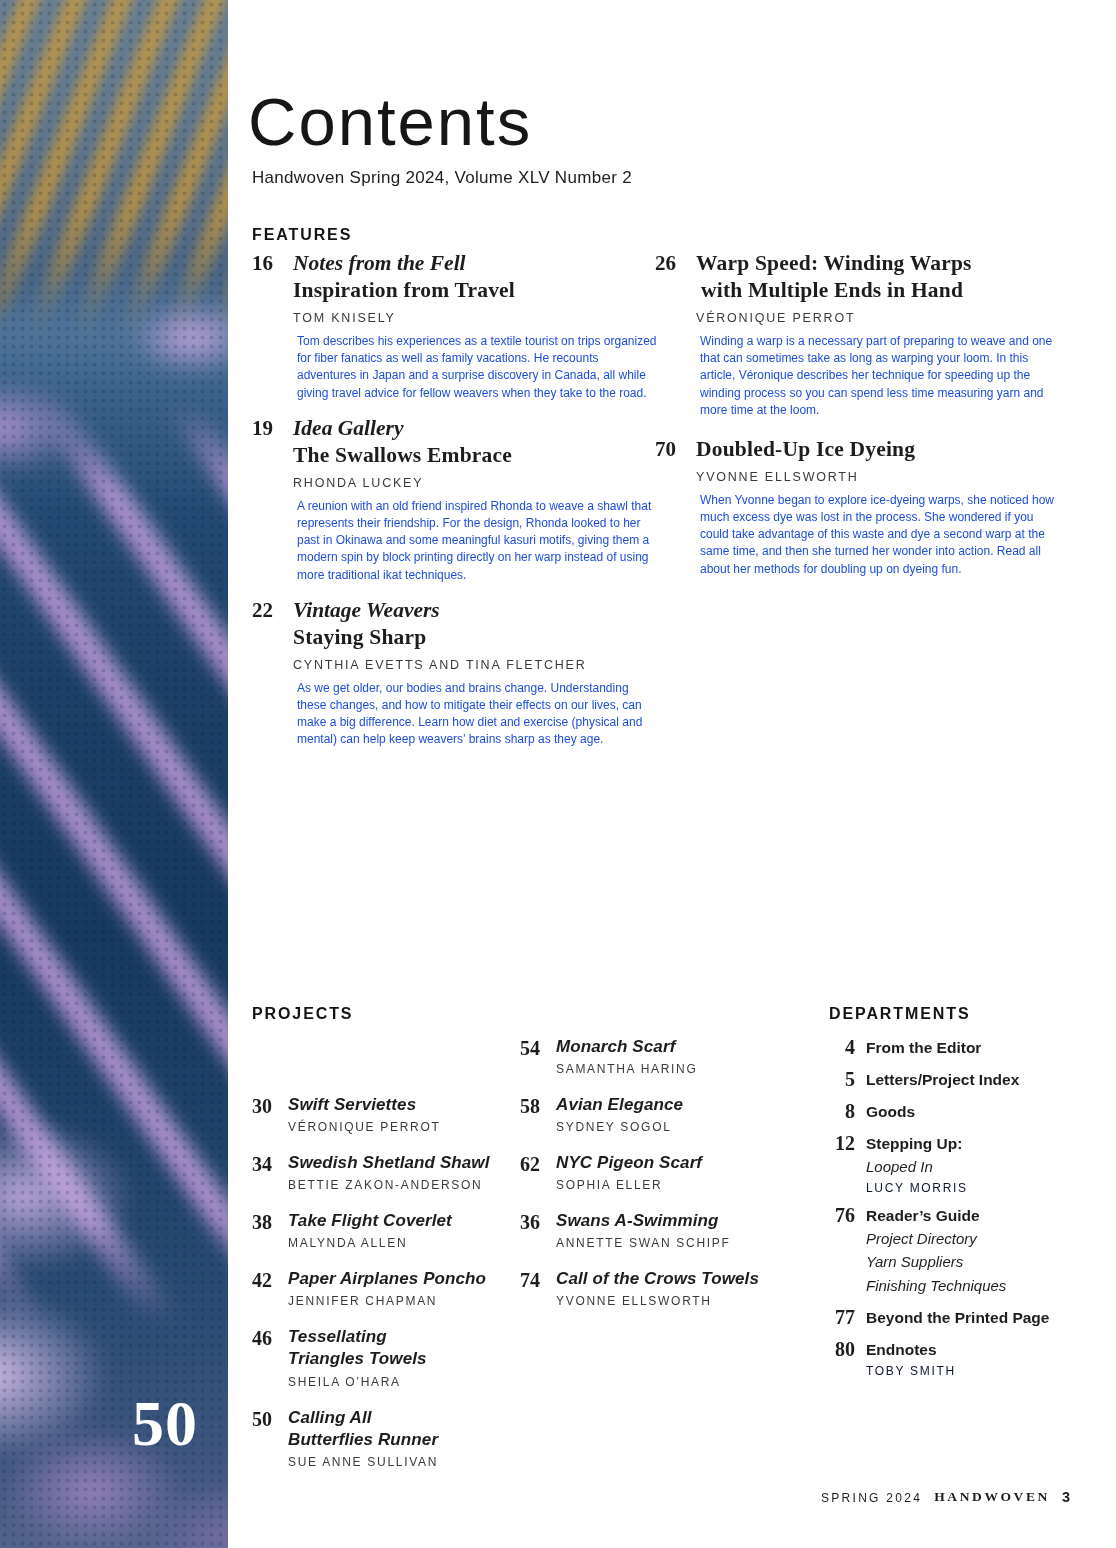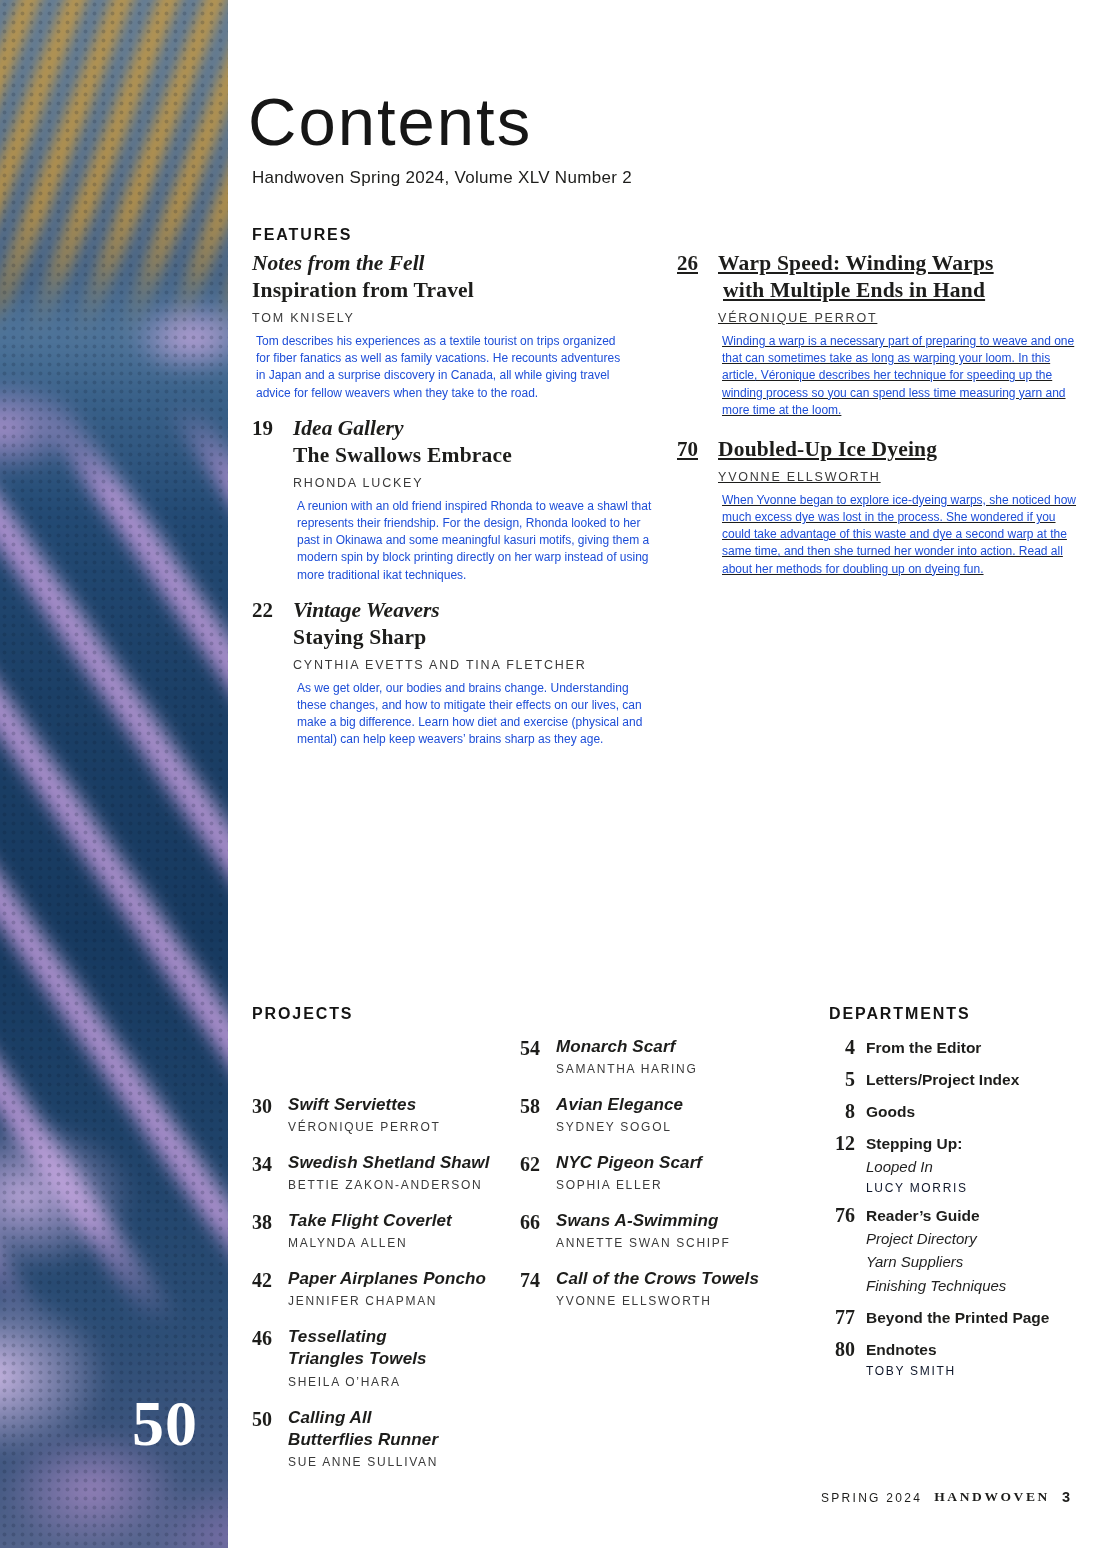--- a/index.html
+++ b/index.html
@@ -43,21 +43,21 @@
   .photo-page-num{position:absolute;left:132px;top:1392px;font-size:64px;font-weight:bold;color:#ffffff;letter-spacing:1px;line-height:1;}
 
   
   #title{position:absolute;left:248px;top:88px;font-size:67px;font-weight:400;letter-spacing:2px;color:#161616;line-height:1;}
   #subtitle{position:absolute;left:252px;top:168px;font-size:17px;letter-spacing:0.3px;color:#1d1d1b;}
   .section-heading{font-weight:bold;font-size:16px;letter-spacing:1.9px;color:#141414;}
   #features-heading{position:absolute;left:252px;top:226px;}
 
   
   #features-left{position:absolute;left:252px;top:250px;width:412px;}
-  #features-right{position:absolute;left:677px;top:250px;width:418px;text-decoration:underline;}
+  #features-right{position:absolute;left:655px;top:250px;width:418px;}
   .feat{display:flex;margin-bottom:13px;}
   .feat-num{flex:0 0 41px;font-size:21px;font-weight:bold;line-height:1.3;}
   .feat-series{font-family:"Liberation Serif", serif;font-style:italic;font-weight:bold;font-size:21.5px;line-height:1.26;}
   .feat-title{font-family:"Liberation Serif", serif;font-weight:bold;font-size:21.5px;line-height:1.26;letter-spacing:0.2px;}
   .feat-title-indent{padding-left:5px;}
   .feat-author{margin-top:7px;font-size:12.5px;letter-spacing:1.8px;color:#3a3a3a;}
   .feat-desc{margin:8px 4px 0;font-size:12px;line-height:1.43;color:#1d4ed8;max-width:368px;}
   #features-right .feat-desc{max-width:354px;}
   #features-right .feat{margin-bottom:17px;}
 
@@ -101,20 +101,21 @@
   <div class="photo-page-num serif" data-bind="photo.page_label">50</div>
 </div>
 
 <div id="title" data-bind="header.title">Contents</div>
 <div id="subtitle" data-bind="header.subtitle">Handwoven Spring 2024, Volume XLV Number 2</div>
 
 <div id="features-heading" class="section-heading" data-bind="features.heading">FEATURES</div>
 
 <div id="features-left">
   <div class="feat">
+    <div class="feat-num serif" data-bind="features.left.0.page">16</div>
     <div class="feat-body">
       <div class="feat-series" data-bind="features.left.0.series">Notes from the Fell</div>
       <div class="feat-title" data-bind="features.left.0.title">Inspiration from Travel</div>
       <div class="feat-author" data-bind="features.left.0.author">TOM KNISELY</div>
       <p class="feat-desc" data-bind="features.left.0.description">Tom describes his experiences as a textile tourist on trips organized for fiber fanatics as well as family vacations. He recounts adventures in Japan and a surprise discovery in Canada, all while giving travel advice for fellow weavers when they take to the road.</p>
     </div>
   </div>
   <div class="feat">
     <div class="feat-num serif" data-bind="features.left.1.page">19</div>
     <div class="feat-body">
@@ -224,21 +225,21 @@
     </div>
   </div>
   <div class="proj">
     <div class="proj-num serif" data-bind="projects.col2.2.page">62</div>
     <div>
       <div class="proj-title" data-bind="projects.col2.2.title1">NYC Pigeon Scarf</div>
       <div class="proj-author" data-bind="projects.col2.2.author">SOPHIA ELLER</div>
     </div>
   </div>
   <div class="proj">
-    <div class="proj-num serif" data-bind="projects.col2.3.page">66</div>
+    <div class="proj-num serif" data-bind="projects.col2.3.page">36</div>
     <div>
       <div class="proj-title" data-bind="projects.col2.3.title1">Swans A-Swimming</div>
       <div class="proj-author" data-bind="projects.col2.3.author">ANNETTE SWAN SCHIPF</div>
     </div>
   </div>
   <div class="proj">
     <div class="proj-num serif" data-bind="projects.col2.4.page">74</div>
     <div>
       <div class="proj-title" data-bind="projects.col2.4.title1">Call of the Crows Towels</div>
       <div class="proj-author" data-bind="projects.col2.4.author">YVONNE ELLSWORTH</div>

